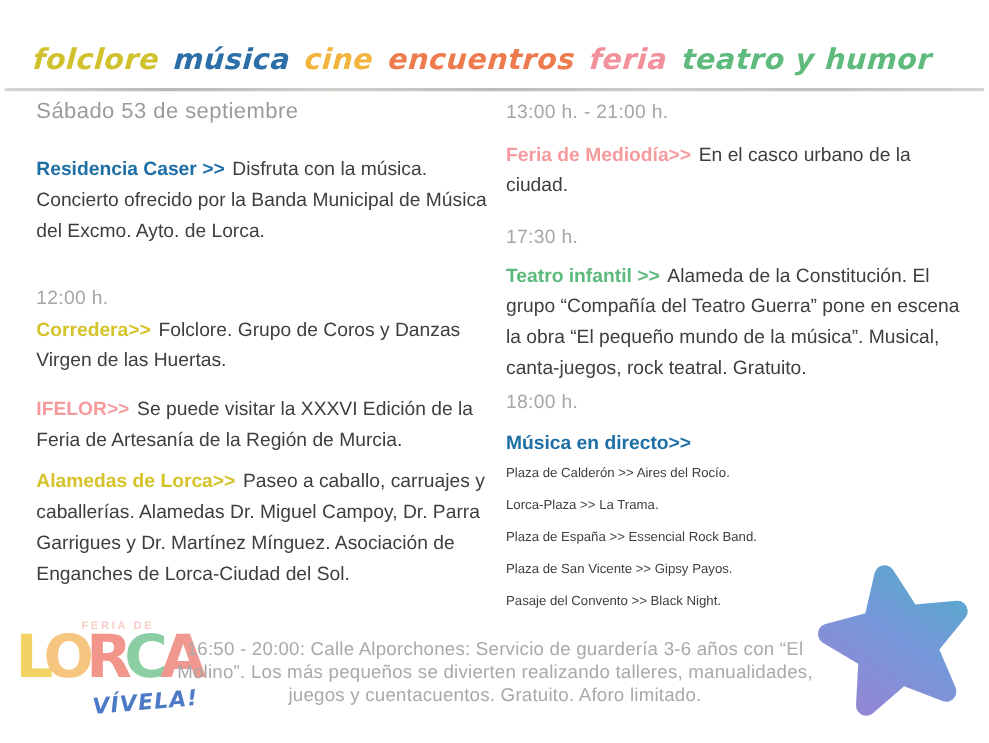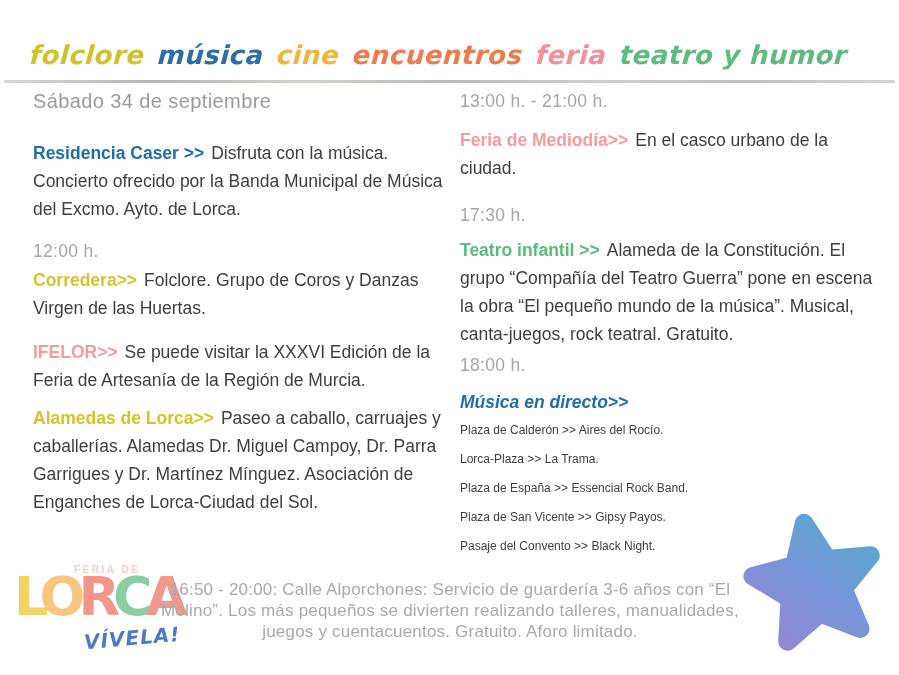--- a/index.html
+++ b/index.html
@@ -39,21 +39,21 @@
   .time { font-size: 17.5px; line-height: 22px; margin: 0 0 4px 0; letter-spacing: .3px; }
   .entry { margin: 0; font-size: 17.5px; line-height: 28px; }
   .entry .title { font-weight: 700; margin-right: 7px; }
   .venues { margin: 0; }
   .venue { font-size: 12px; line-height: 29px; }
 
   .mt6  { margin-top: 6px; }
   .mt10 { margin-top: 10px; }
   .mt16 { margin-top: 16px; }
   .mt22 { margin-top: 22px; }
-  .mt28 { margin-top: 17px; }
+  .mt28 { margin-top: 36px; }
   .mb10 { margin-bottom: 10px !important; }
   .mb12 { margin-bottom: 12px !important; }
   .mb14 { margin-bottom: 14px !important; }
 
   
   .logo { position: absolute; left: 14px; top: 564px; width: 160px; height: 104px; }
   .logo-top {
     position: absolute; left: 60px; top: 0;
     font-size: 10px; font-weight: 700; letter-spacing: 2.5px;
   }
@@ -83,21 +83,21 @@
     <span class="cat" style="color: rgb(208, 193, 45);">folclore</span>
     <span class="cat" style="color: rgb(43, 110, 168);">música</span>
     <span class="cat" style="color: rgb(242, 180, 60);">cine</span>
     <span class="cat" style="color: rgb(238, 123, 78);">encuentros</span>
     <span class="cat" style="color: rgb(242, 144, 155);">feria</span>
     <span class="cat" style="color: rgb(95, 186, 125);">teatro y humor</span>
   </div>
   <div class="rule"></div>
 
   <div class="col col-left">
-    <div class="date-heading" style="color: rgb(155, 155, 155);">Sábado 34 de septiembre</div>
+    <div class="date-heading" style="color: rgb(155, 155, 155);">Sábado 53 de septiembre</div>
 
     <p class="entry" style="color: rgb(62, 62, 62);">
       <span class="title" style="color: rgb(29, 111, 165);">Residencia Caser &gt;&gt;</span><span>Disfruta con la música. Concierto ofrecido por la Banda Municipal de Música del Excmo. Ayto. de Lorca.</span>
     </p>
 
     <div class="time mt28" style="color: rgb(166, 166, 166);">12:00 h.</div>
     <p class="entry" style="color: rgb(62, 62, 62);">
       <span class="title" style="color: rgb(213, 195, 43);">Corredera&gt;&gt;</span><span>Folclore. Grupo de Coros y Danzas Virgen de las Huertas.</span>
     </p>
     <p class="entry mt16" style="color: rgb(62, 62, 62);">
@@ -113,21 +113,21 @@
     <p class="entry" style="color: rgb(62, 62, 62);">
       <span class="title" style="color: rgb(245, 155, 158);">Feria de Mediodía&gt;&gt;</span><span>En el casco urbano de la ciudad.</span>
     </p>
 
     <div class="time mt22 mb10" style="color: rgb(166, 166, 166);">17:30 h.</div>
     <p class="entry" style="color: rgb(62, 62, 62);">
       <span class="title" style="color: rgb(92, 186, 125);">Teatro infantil &gt;&gt;</span><span>Alameda de la Constitución. El grupo “Compañía del Teatro Guerra” pone en escena la obra “El pequeño mundo de la música”. Musical, canta-juegos, rock teatral. Gratuito.</span>
     </p>
 
     <div class="time mt6 mb12" style="color: rgb(166, 166, 166);">18:00 h.</div>
-    <p class="entry" style="color: rgb(62, 62, 62); font-style: italic;">
+    <p class="entry" style="color: rgb(62, 62, 62);">
       <span class="title" style="color: rgb(29, 111, 165);">Música en directo&gt;&gt;</span>
     </p>
     <div class="venues" style="color: rgb(62, 62, 62);">
       <div class="venue">Plaza de Calderón &gt;&gt; Aires del Rocío.</div>
       <div class="venue">Lorca-Plaza &gt;&gt; La Trama.</div>
       <div class="venue">Plaza de España &gt;&gt; Essencial Rock Band.</div>
       <div class="venue">Plaza de San Vicente &gt;&gt; Gipsy Payos.</div>
       <div class="venue">Pasaje del Convento &gt;&gt; Black Night.</div>
     </div>
   </div>

